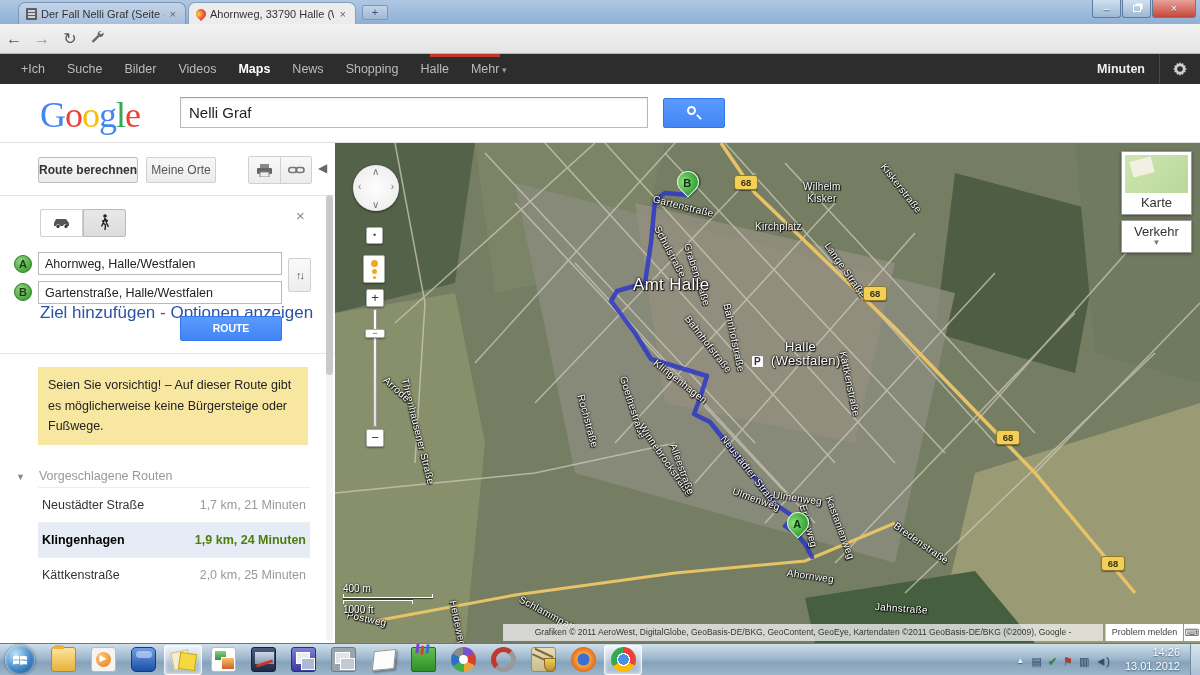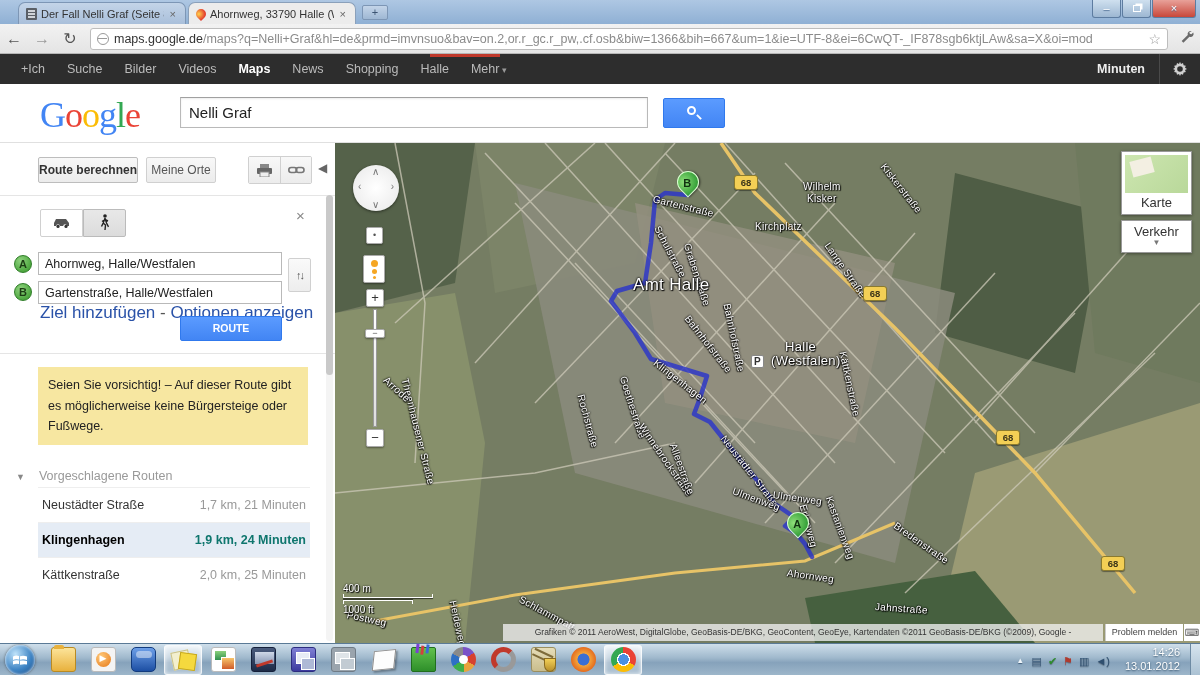--- a/index.html
+++ b/index.html
@@ -94,21 +94,21 @@
   .calc-btn { position:absolute; left:180px; top:173px; width:102px; height:25px; background:linear-gradient(#5b9bff,#4285f4);
     border:1px solid #3079ed; border-radius:2px; color:#fff; font-size:10.5px; font-weight:bold; text-align:center; line-height:23px; }
   .warnbox { position:absolute; left:38px; top:224px; width:270px; background:#f7e7a1; padding:8px 10px; font-size:12.5px; color:#222; line-height:1.65; }
   .warnbox b { display:block; }
   .sugg-header { position:absolute; left:16px; top:326px; font-size:12.5px; color:#999; }
   .sugg-header .tri { font-size:9px; margin-right:14px; color:#888; }
   #route-list { position:absolute; left:38px; top:344px; width:272px; }
   .route-row { display:flex; justify-content:space-between; padding:10px 4px; border-top:1px solid #eee; font-size:12.5px; color:#333; }
   .route-row .route-info { color:#999; }
   .route-row.selected { background:#e5ecf5; font-weight:bold; color:#000; }
-  .route-row.selected .route-info { color:#0f766e; }
+  .route-row.selected .route-info { color:#4d7c0f; }
   .sb-footer { position:absolute; left:38px; top:452px; font-size:14.5px; font-weight:bold; color:#000; line-height:1.3; }
   .sb-scrolltrack { position:absolute; right:2px; top:52px; width:7px; height:446px; background:#f4f4f4; border-radius:4px; }
   .sb-scrollthumb { position:absolute; right:2px; top:52px; width:7px; height:180px; background:#c9c9c9; border-radius:4px; }
 
   
   #map { position:absolute; left:335px; top:143px; width:865px; height:500px; overflow:hidden; background:#757d63; }
   #mapsvg { position:absolute; left:0; top:0; }
   .maplabel { position:absolute; color:#fff; font-size:10px; white-space:nowrap; transform-origin:left center;
     text-shadow:0 0 2px #000,0 0 2px #000,1px 1px 1px rgba(0,0,0,.9); letter-spacing:.3px; }
   .maplabel.pbox { background:#fff; color:#333; text-shadow:none; border:1px solid #888; width:13px; height:13px;
@@ -221,26 +221,20 @@
       <div class="win-btn">–</div>
       <div class="win-btn"><span class="restore-glyph"></span></div>
       <div class="win-btn win-close">×</div>
     </div>
   </div>
 
   <div id="toolbar">
     <div class="nav-btn">←</div>
     <div class="nav-btn fwd">→</div>
     <div class="nav-btn">↻</div>
-    <div id="omnibox">
-      <span class="site-icon"></span>
-      <span class="url-host">maps.google.de</span>
-      <span class="url-rest">/maps?q=Nelli+Graf&amp;hl=de&amp;prmd=imvnsuo&amp;bav=on.2,or.r_gc.r_pw,.cf.osb&amp;biw=1366&amp;bih=667&amp;um=1&amp;ie=UTF-8&amp;ei=6CwQT-_IF878sgb6ktjLAw&amp;sa=X&amp;oi=mod</span>
-      <span class="star-icon">☆</span>
-    </div>
     <div class="nav-btn wrench-btn">
       <svg width="15" height="15" viewBox="0 0 16 16">
           <path d="M14 2.6a3.6 3.6 0 0 0-4.8 4.5L2 14.3l2 2 7.2-7.2A3.6 3.6 0 0 0 15.7 4l-2.2 2.2-1.9-.5-.5-1.9L14 2.6z" fill="#6a6a6a" transform="scale(0.9)"></path>
         </svg>
     </div>
   </div>
 
   <div id="gnavbar">
     <div class="red-indicator"></div>
     <div id="nav-items">

